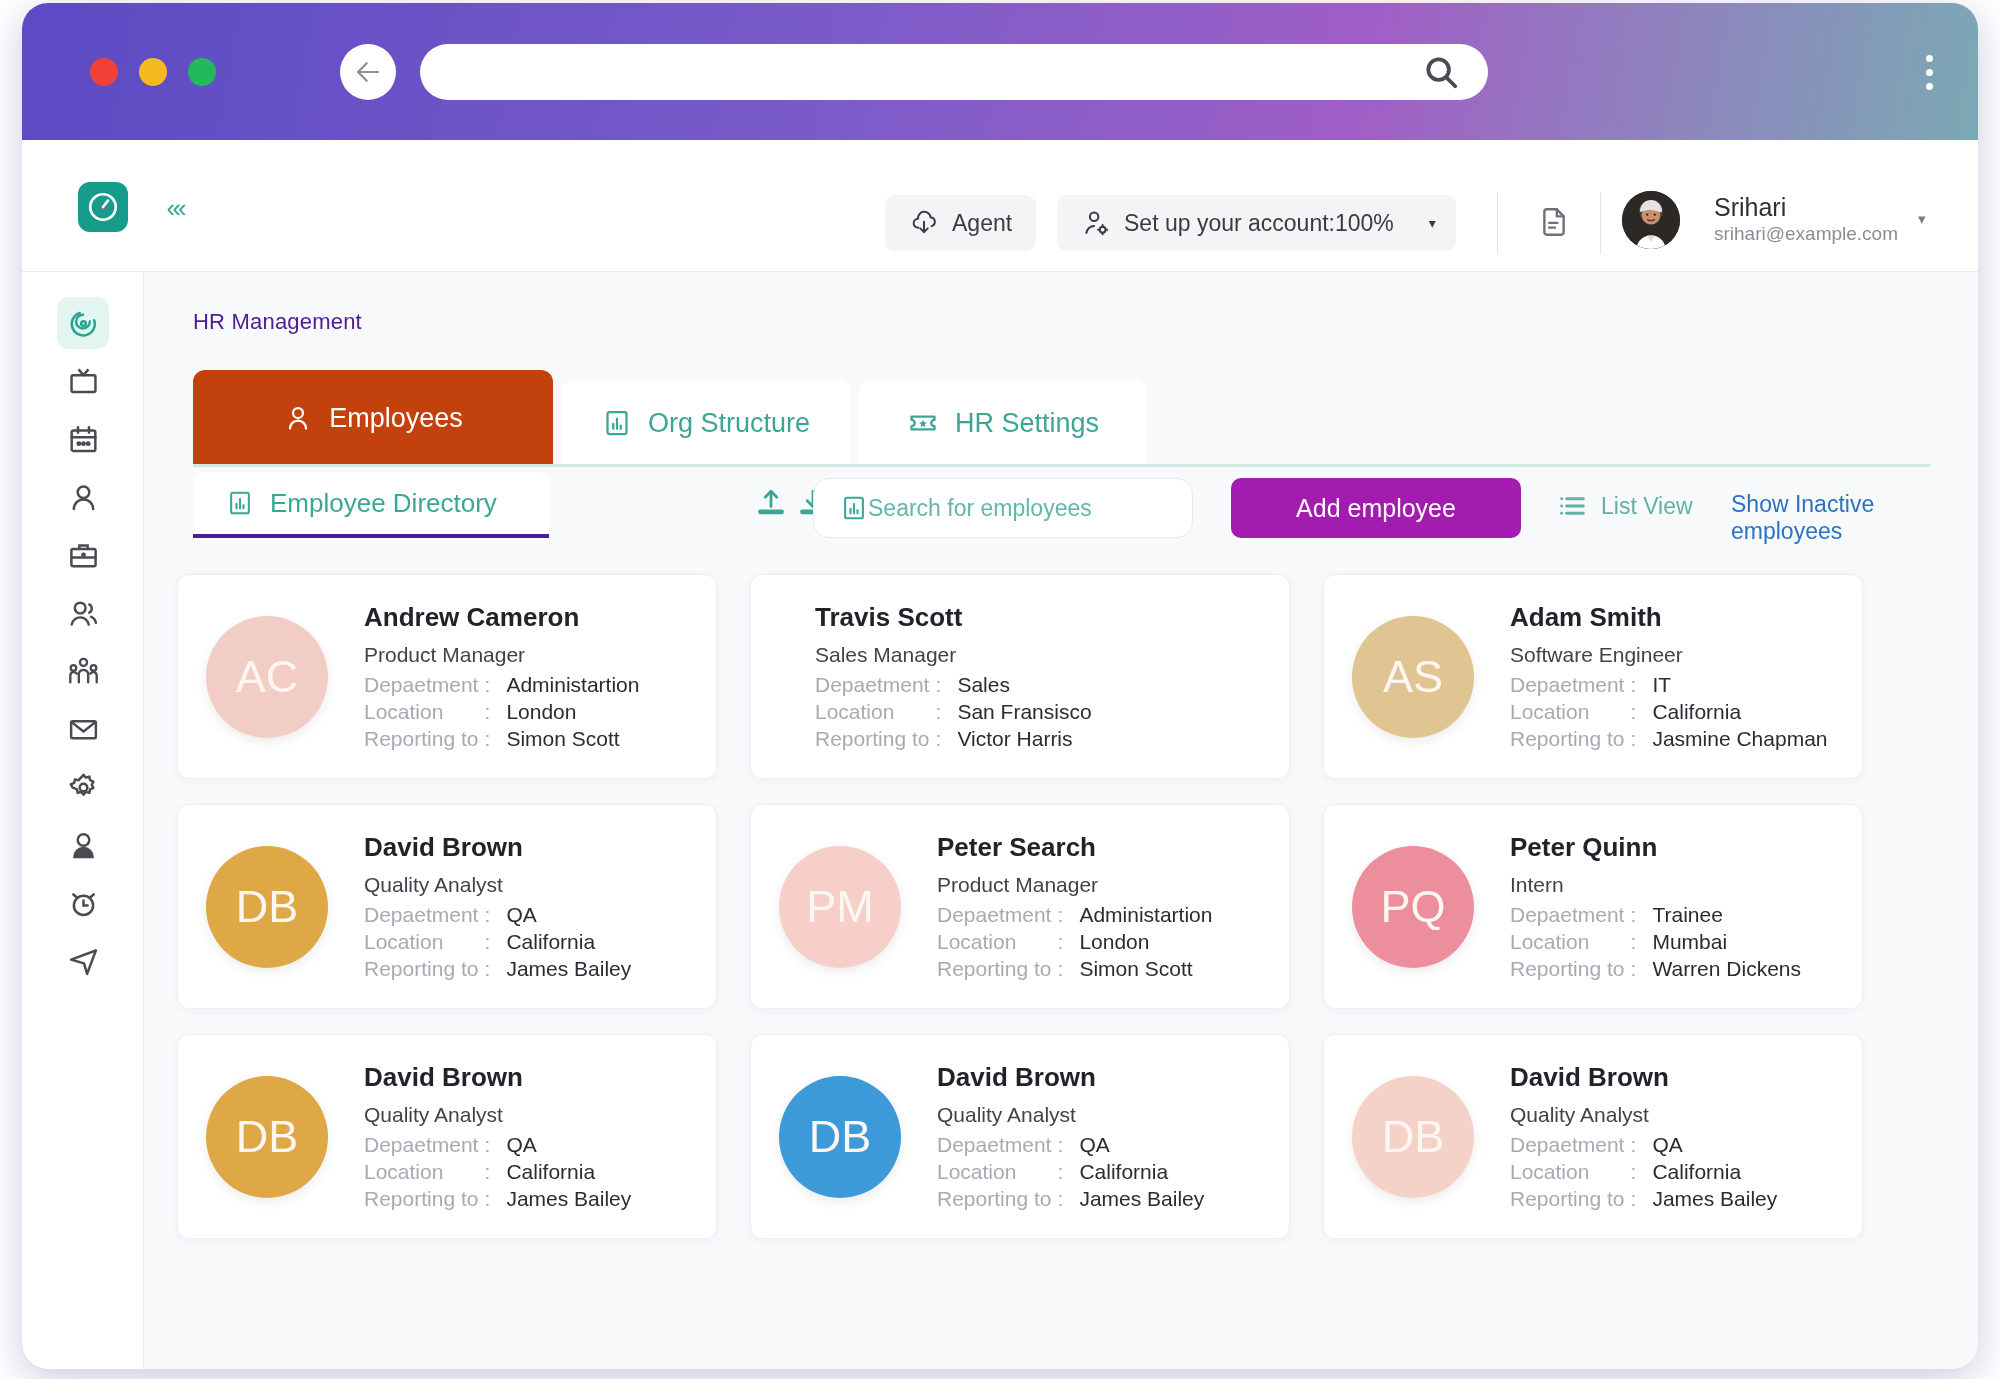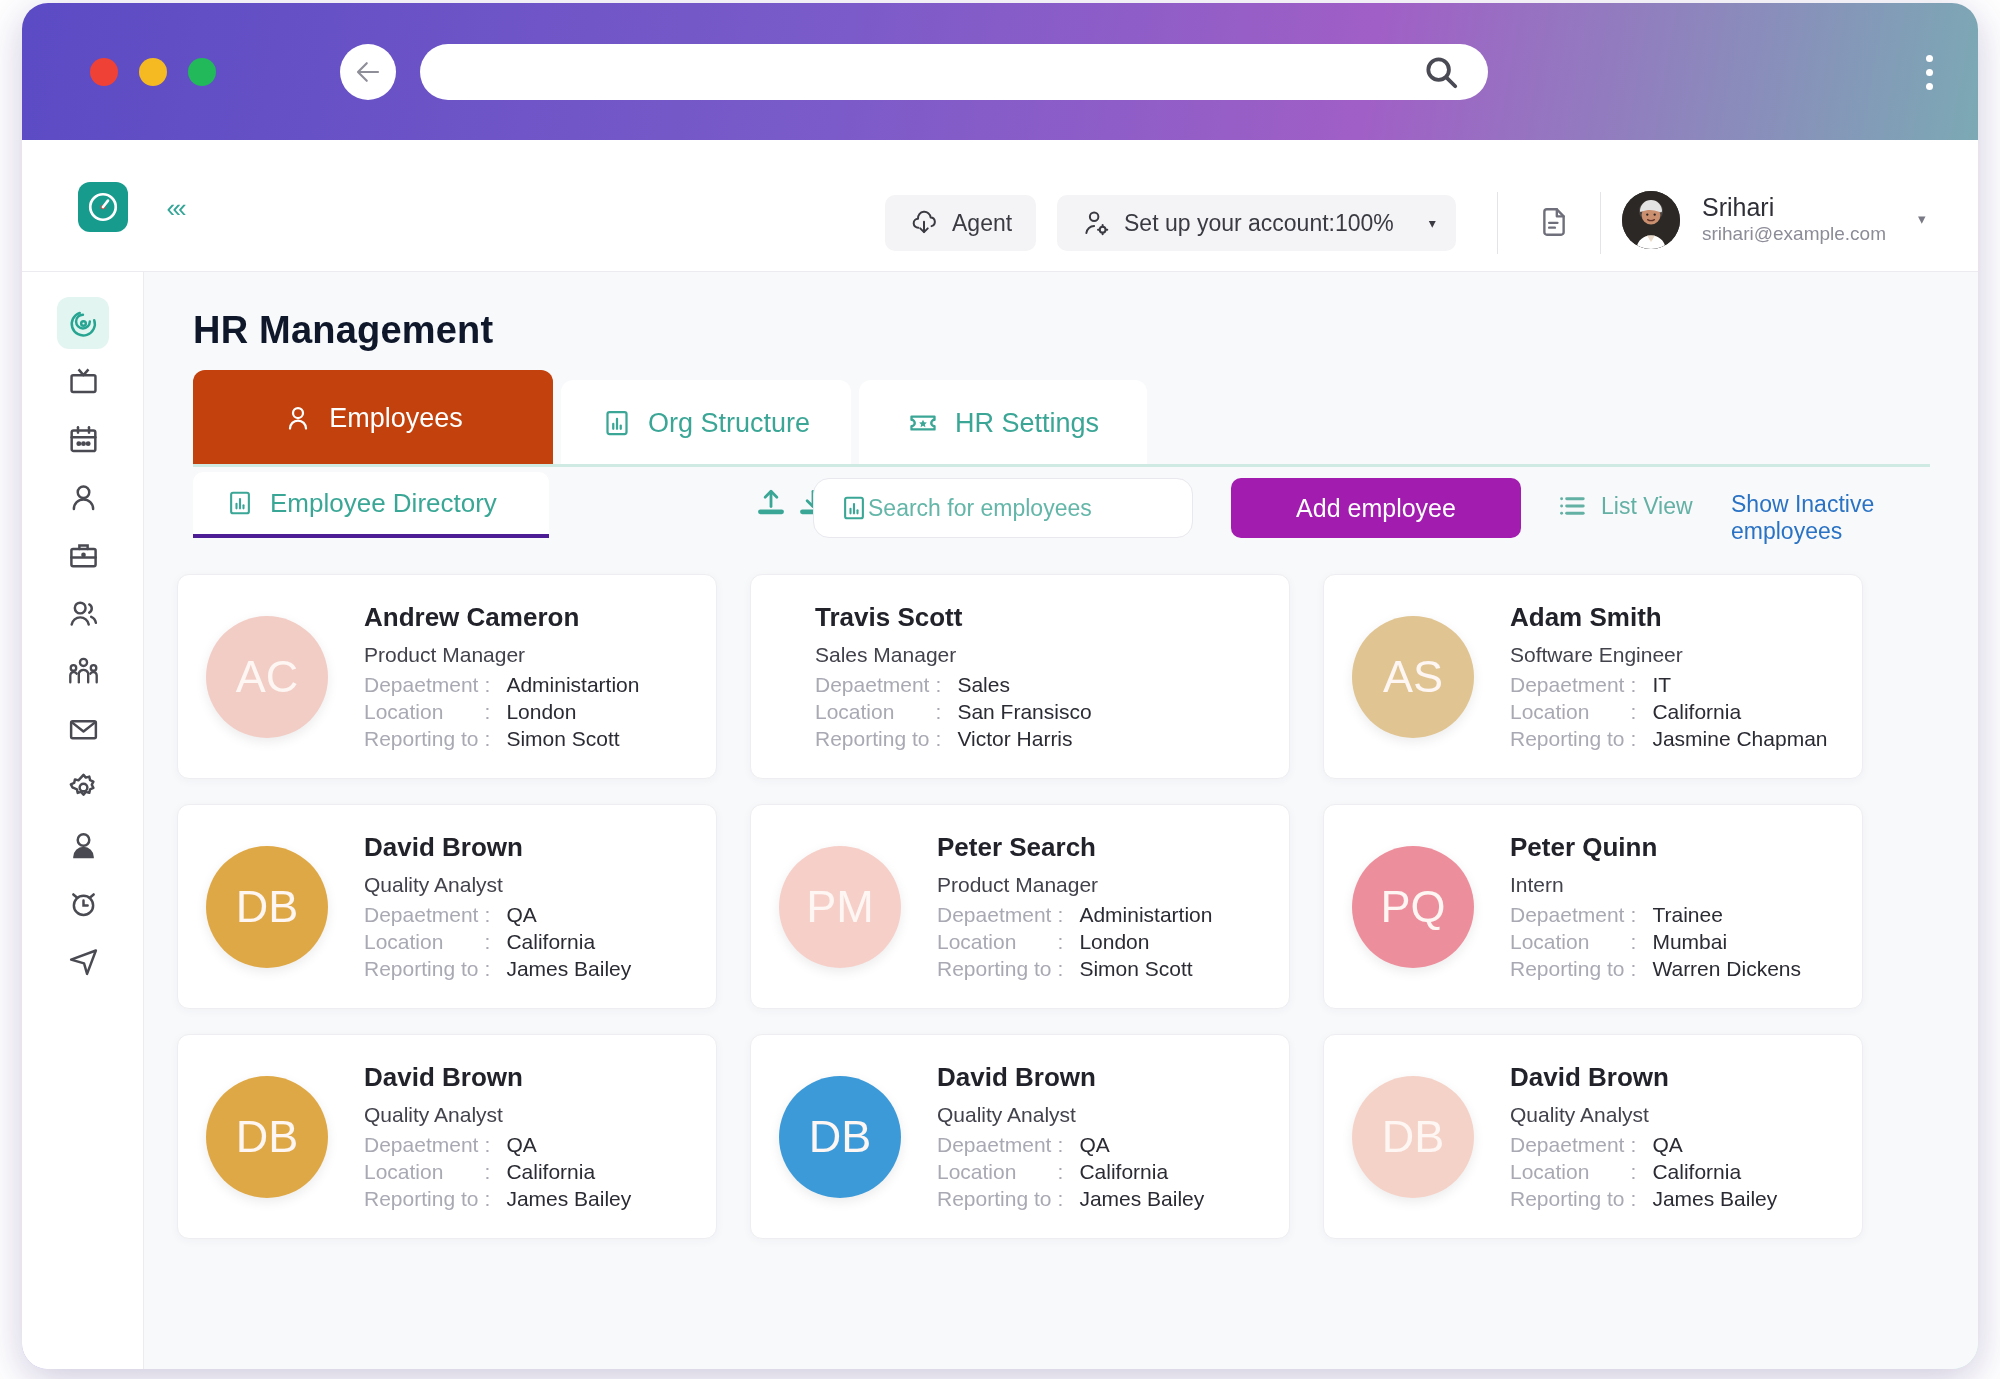--- a/index.html
+++ b/index.html
@@ -123,21 +123,21 @@
     width: 48px; height: 48px;
     display: flex; align-items: center; justify-content: center;
     color: #6f6f7b;
   }
   #header-divider-2 {
     position: absolute; left: 1578px; top: 52px;
     width: 1px; height: 62px; background: #e3e3e8;
   }
   #user-chip {
     position: absolute; left: 1600px; top: 48px;
-    height: 64px; display: flex; align-items: center; gap: 22px;
+    height: 64px; display: flex; align-items: center; gap: 34px;
   }
   #user-avatar {
     width: 58px; height: 58px; border-radius: 50%;
     overflow: hidden;
     background: #2f2b2a;
     position: relative;
     flex-shrink: 0;
   }
   #user-name  { font-size: 25px; color: #2f2f38; line-height: 1.15; }
   #user-email { font-size: 19px; color: #8c8c98; line-height: 1.3; }
@@ -167,21 +167,21 @@
 
   
   #main {
     position: absolute; left: 122px; top: 132px;
     width: 1834px; height: 1097px;
     background: #f8f9fb;
     overflow: hidden;
   }
   #page-title {
     position: absolute; left: 49px; top: 37px;
-    font-size: 38px; font-weight: bold; color: #0f172a;
+    font-size: 22px; font-weight: normal; color: #4c1d95;
     letter-spacing: .2px;
   }
 
   
   #tabs {
     position: absolute; left: 49px; top: 98px;
     display: flex; align-items: flex-end; gap: 8px;
   }
   .tab {
     height: 86px;

